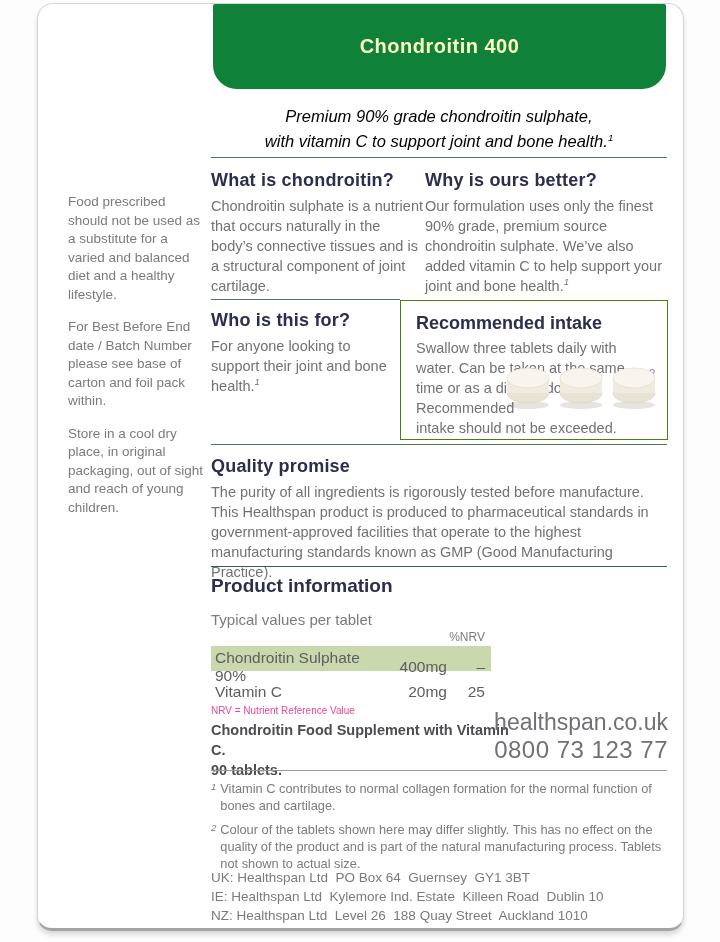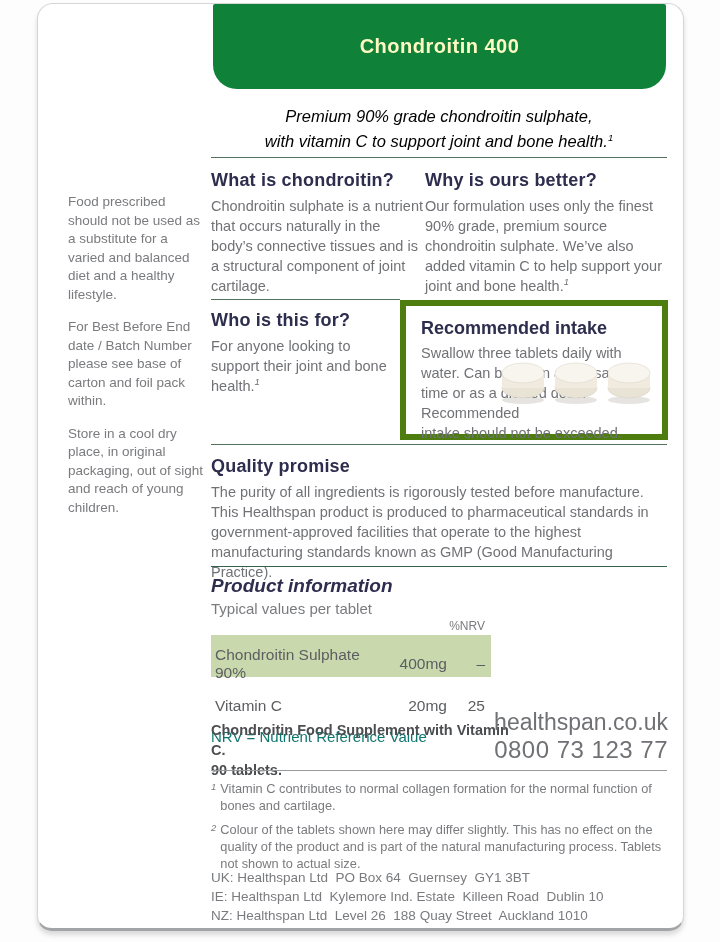--- a/index.html
+++ b/index.html
@@ -52,49 +52,49 @@
     letter-spacing:0.2px; margin-bottom:5px;
   }
   .sec p { font-size:14.5px; line-height:20px; color:#717276; }
   .sec-what { left:173px; top:166px; width:212px; }
   .sec-why  { left:387px; top:166px; width:245px; }
   .sec-who  { left:173px; top:306px; width:190px; }
   .sec-quality { left:173px; top:452px; width:460px; }
 
   .intake-box {
     position:absolute; left:362px; top:296px; width:268px; height:140px;
-    border:6px solid #4d7c0f; padding:12px 15px 0 15px;
+    border:1px solid #4d7c0f; padding:12px 15px 0 15px;
   }
   .intake-box h2 {
     color:#2d2d4e; font-size:18px; font-weight:bold; margin-bottom:4px;
   }
   .intake-box p { font-size:14.5px; line-height:20px; color:#717276; }
   .intake-line { font-size:14.5px; line-height:20px; color:#717276; }
   .tablets {
     position:absolute; right:10px; bottom:28px; width:152px; height:48px;
   }
   .tablet-sup {
     position:absolute; right:12px; top:66px;
     font-size:12px; font-style:italic; color:#8a8c8f;
   }
   sup.fn { font-size:9.5px; font-style:italic; vertical-align:super; line-height:0; }
 
   .product-info { position:absolute; left:173px; top:571px; width:280px; }
-  .product-info h2 { color:#2d2d4e; font-size:19px; font-weight:bold; margin-bottom:3px;font-style:italic; }
+  .product-info h2 { color:#2d2d4e; font-size:19px; font-weight:bold; margin-bottom:14px; }
   .pi-sub { font-size:15px; color:#7a7b7e; margin-bottom:2px; }
   .pi-nrv-header { font-size:12px; color:#7a7b7e; text-align:right; padding-right:6px; margin-bottom:2px; }
   .pi-row {
-    display:flex; align-items:center; height:42px;
+    display:flex; align-items:center; height:25px;
     font-size:15.5px; color:#5d5e61; padding:16px 6px 0 4px;
   }
   .pi-row.highlight { background:var(--highlight-green); }
   .pi-name { flex:1; }
   .pi-amount { width:70px; text-align:right; }
   .pi-nrv { width:38px; text-align:right; }
-  .pi-note { margin-top:9px; font-size:15px; color:#0f766e; }
+  .pi-note { margin-top:9px; font-size:10px; color:#ec4899; }
 
   .supplement {
     position:absolute; left:173px; top:716px; width:310px;
     font-size:14.5px; font-weight:bold; color:#4c4d50; line-height:20px;
   }
   .contact {
     position:absolute; left:338px; top:704px; width:292px;
     text-align:right; color:#6f7174; line-height:28px;
   }
   .contact .website { font-size:23px; }

